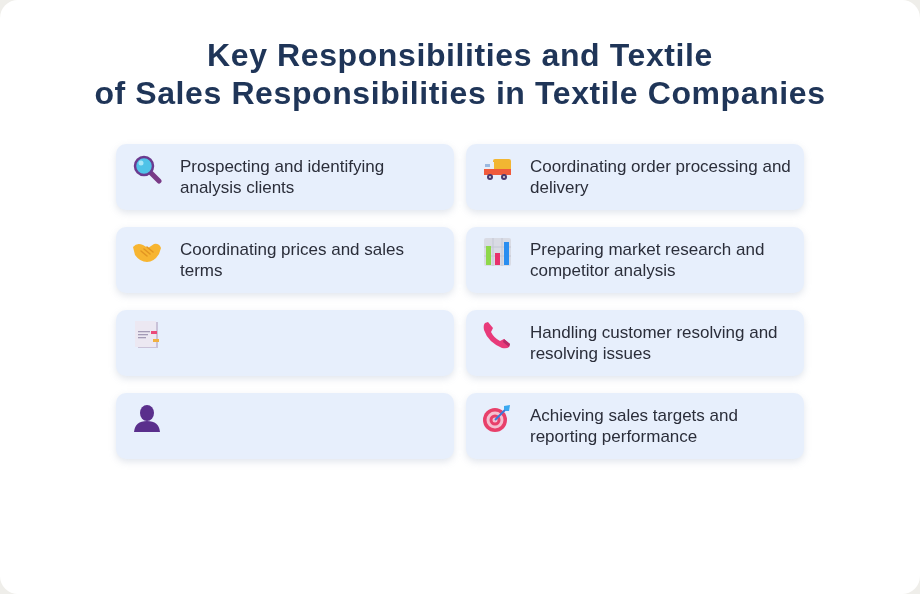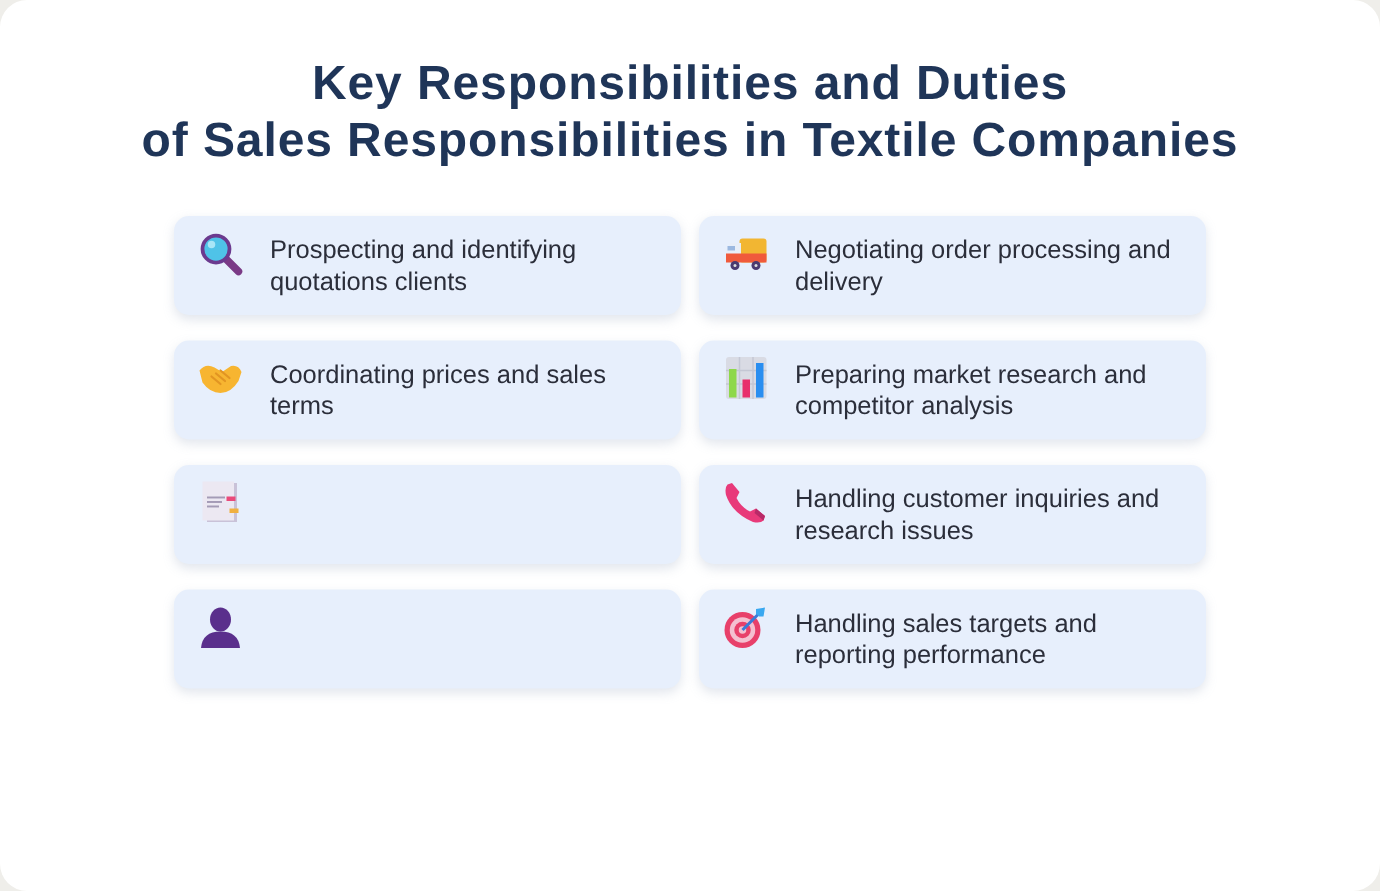--- a/index.html
+++ b/index.html
@@ -51,51 +51,51 @@
     color: #2b2e3a;
     font-size: 17px;
     line-height: 21px;
   }
 </style>
 </head>
 <body>
 
 <div class="panel">
   <h1 class="title">
-    <span>Key Responsibilities and Duties</span><br>
+    <span>Key Responsibilities and Textile</span><br>
     <span>of Sales Responsibilities in Textile Companies</span>
   </h1>
 
   <div class="grid">
 
     <div class="card">
       <span class="icon">
         <svg viewBox="0 0 30 30">
           <line x1="19" y1="19" x2="27" y2="27" stroke="#7a3a86" stroke-width="5" stroke-linecap="round"></line>
           <circle cx="12" cy="12" r="9" fill="#4fc3e8" stroke="#6b3a8f" stroke-width="2.5"></circle>
           <circle cx="9" cy="9" r="2.5" fill="#a8e6f7"></circle>
         </svg>
       </span>
-      <span class="label">Prospecting and identifying quotations clients</span>
+      <span class="label">Prospecting and identifying analysis clients</span>
     </div>
 
     <div class="card">
       <span class="icon">
         <svg viewBox="0 0 30 30">
           <rect x="11" y="5" width="18" height="16" rx="2" fill="#f2b632"></rect>
           <path d="M2 13 L5 8 H12 V21 H2 Z" fill="#e8eef8"></path>
           <rect x="2" y="15" width="27" height="6" fill="#f05a3c"></rect>
           <rect x="3" y="10" width="5" height="3" fill="#9bb8e0"></rect>
           <circle cx="8" cy="23" r="3" fill="#4a3a70"></circle>
           <circle cx="22" cy="23" r="3" fill="#4a3a70"></circle>
           <circle cx="8" cy="23" r="1" fill="#ddd"></circle>
           <circle cx="22" cy="23" r="1" fill="#ddd"></circle>
         </svg>
       </span>
-      <span class="label">Negotiating order processing and delivery</span>
+      <span class="label">Coordinating order processing and delivery</span>
     </div>
 
 
 
     <div class="card">
       <span class="icon">
         <svg viewBox="0 0 30 30">
           <path d="M1 10 Q5 5 11 8 L16 11 L22 7 Q27 6 29 11 L27 17 Q22 25 15 25 Q8 25 3 18 Z" fill="#f7b531"></path>
           <path d="M9 14 L15 19 M12 12 L18 17 M15 10 L21 15" stroke="#e29522" stroke-width="1.5" fill="none" stroke-linecap="round"></path>
         </svg>
@@ -133,21 +133,21 @@
       </span>
     </div>
 
     <div class="card">
       <span class="icon">
         <svg viewBox="0 0 30 30">
           <path d="M3 3 Q1 5 2 10 Q6 22 20 28 Q25 29 27 27 L28 24 L22 19 L18 21 Q12 18 9 12 L11 8 L6 2 Z" fill="#e83a7a"></path>
           <path d="M22 19 L28 24 L27 27 L21 22 Z" fill="#b82a68"></path>
         </svg>
       </span>
-      <span class="label">Handling customer inquiries and research issues</span>
+      <span class="label">Handling customer resolving and resolving issues</span>
     </div>
 
     <div class="card">
       <span class="icon">
         <svg viewBox="0 0 30 30">
           <ellipse cx="15" cy="10" rx="7" ry="8" fill="#5a2f8c"></ellipse>
           <path d="M2 29 Q3 18 15 18 Q27 18 28 29 Z" fill="#5a2f8c"></path>
         </svg>
       </span>
     </div>
@@ -156,17 +156,17 @@
       <span class="icon">
         <svg viewBox="0 0 30 30">
           <circle cx="13" cy="17" r="12" fill="#e8406a"></circle>
           <circle cx="13" cy="17" r="8.5" fill="#f4c0d0"></circle>
           <circle cx="13" cy="17" r="5.5" fill="#e8406a"></circle>
           <circle cx="13" cy="17" r="2.5" fill="#f4c0d0"></circle>
           <line x1="13" y1="17" x2="25" y2="5" stroke="#3a7ad8" stroke-width="2"></line>
           <path d="M22 3 L28 2 L27 8 L24 8 L22 6 Z" fill="#3aa8f0"></path>
         </svg>
       </span>
-      <span class="label">Handling sales targets and reporting performance</span>
+      <span class="label">Achieving sales targets and reporting performance</span>
     </div>
 
   </div>
 </div>
 
 </body></html>

